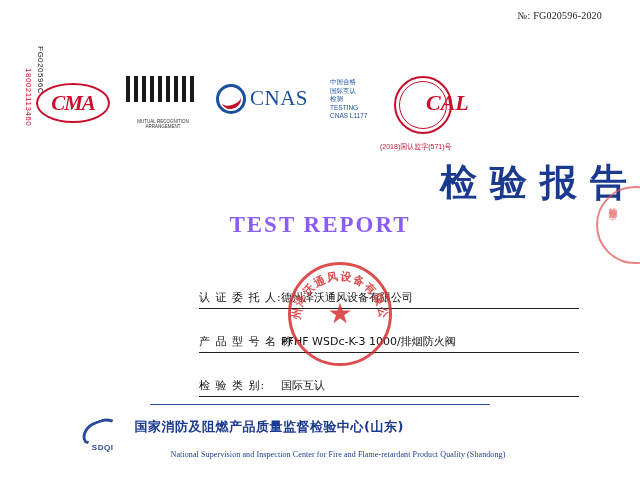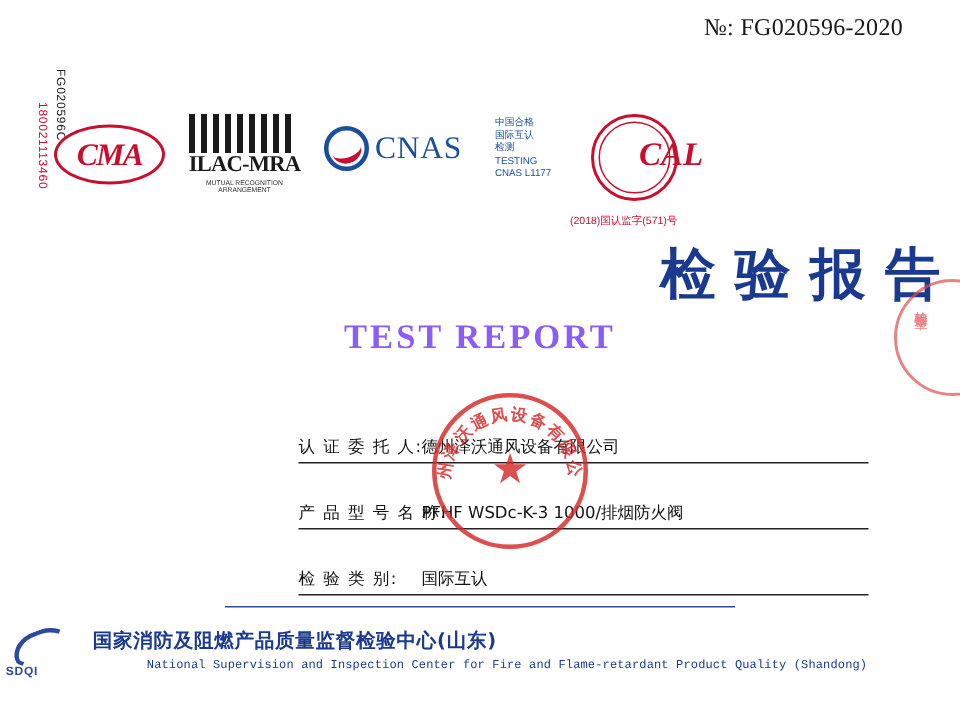--- a/index.html
+++ b/index.html
@@ -18,21 +18,21 @@
     width: 640px;
     height: 480px;
     background: #ffffff;
   }
   
   .doc-no {
     position: absolute;
     top: 10px;
     right: 38px;
     font-family: "Liberation Serif", serif;
-    font-size: 16px;
+    font-size: 10px;
     color: #1a1a1a;
     letter-spacing: 0.2px;
     white-space: nowrap;
   }
   
   .logos {
     position: absolute;
     top: 38px;
     left: 0;
     width: 640px;
@@ -384,37 +384,38 @@
     border-radius: 50% 50% 50% 50% / 70% 70% 40% 40%;
     border-bottom-color: transparent;
     border-right-color: transparent;
     transform: rotate(-20deg);
     box-sizing: border-box;
   }
   .sdqi .label {
     position: absolute;
     left: 0; right: 0;
     top: 23px;
+    text-align: center;
     font-family: "Liberation Sans", sans-serif;
     font-weight: bold;
     font-size: 8px;
     color: #2b4b9b;
     letter-spacing: 0.5px;
   }
   .footer .cn {
     font-family: "DejaVu Sans", sans-serif;
     font-size: 13px;
     font-weight: bold;
     color: #1a3a8f;
     letter-spacing: 0.5px;
     white-space: nowrap;
   }
   .footer .en {
-    margin-top: 3px;
-    font-family: Liberation Mono, monospace;
+    margin-top: 14px;
+    font-family: Liberation Serif, serif;
     font-size: 8px;
     color: #1a3a8f;
     letter-spacing: 0.1px;
     white-space: nowrap;
     padding-left: 36px;
   }
 </style>
 </head>
 <body>
 
@@ -439,21 +440,20 @@
         <i style="left:2px"></i>
           <i style="left:10px"></i>
           <i style="left:18px"></i>
         <i style="left:26px"></i>
           <i style="left:34px"></i>
           <i style="left:42px"></i>
         <i style="left:50px"></i>
           <i style="left:58px"></i>
           <i style="left:66px"></i>
       </div>
-      <div class="txt">ILAC-MRA</div>
       <div class="sub">MUTUAL RECOGNITION ARRANGEMENT</div>
     </div>
 
     <div class="cnas">
       <div class="mark">
         <div class="ring"></div>
         <div class="swoosh"></div>
       </div>
       <div class="word">CNAS</div>
     </div>

